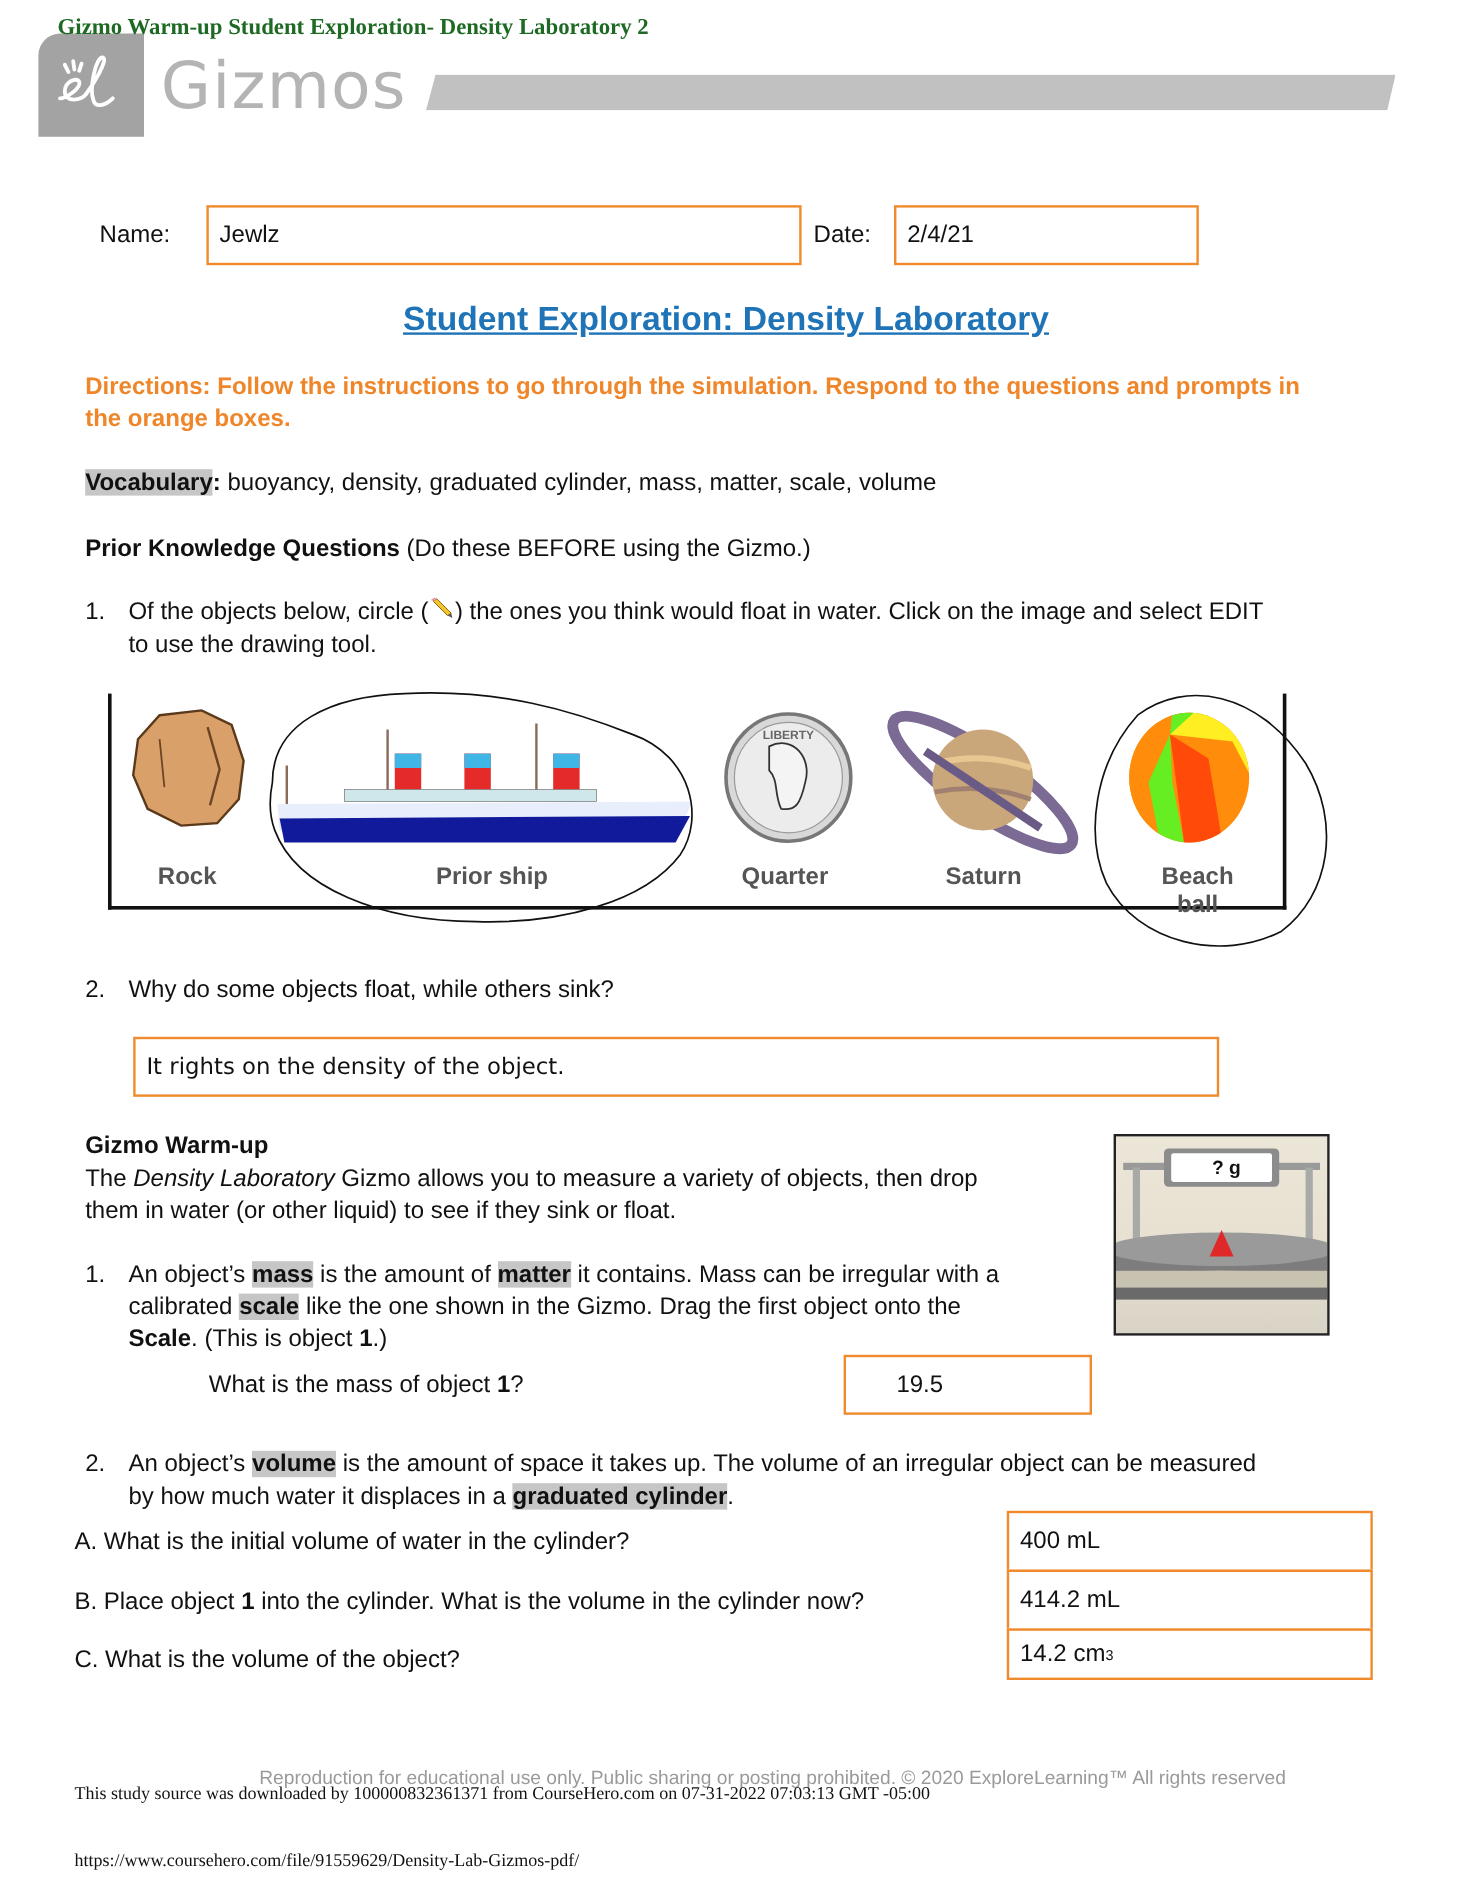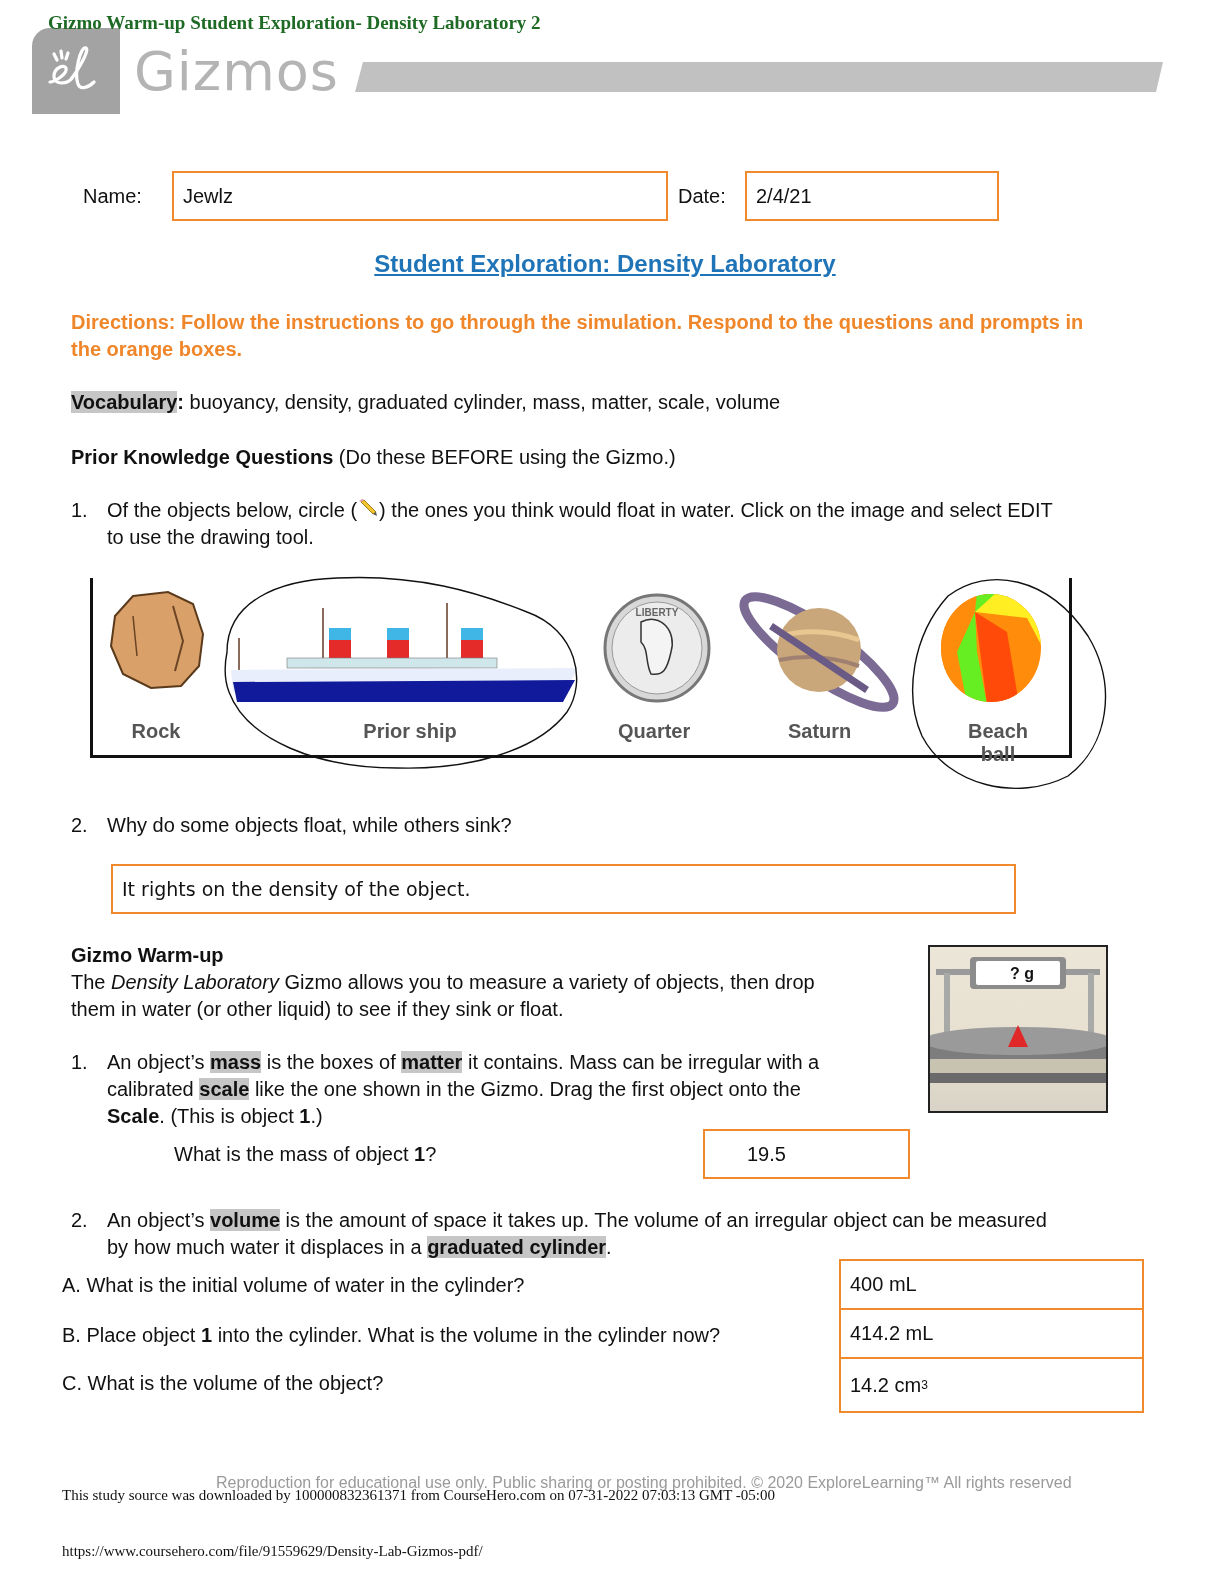--- a/index.html
+++ b/index.html
@@ -26,21 +26,21 @@
       clip-path: polygon(8px 0, 100% 0, calc(100% - 7px) 100%, 0 100%);
     }
 
     .label { font-size: 20px; color: #111; }
     .orange-box {
       border: 2px solid #f08a2c; background: #fff; font-size: 20px; color: #111;
       padding-left: 9px; display: flex; align-items: center;
     }
 
     .title {
-      left: 0; width: 1210px; top: 250px; text-align: center; font-size: 24px;
+      left: 0; width: 1210px; top: 250px; text-align: center; font-size: 28px;
       font-weight: bold; color: #1f74b8; text-decoration: underline;
     }
     .directions {
       left: 71px; top: 309px; width: 1020px; font-size: 20px; font-weight: bold;
       color: #f0862a; line-height: 27px;
     }
     .text-line { font-size: 20px; line-height: 27px; white-space: nowrap; }
     .hl { background: #c6c6c6; font-weight: bold; }
     .b { font-weight: bold; }
     .i { font-style: italic; }
@@ -206,21 +206,21 @@
     <ellipse cx="88" cy="94" rx="96" ry="14" fill="#9a9a9a"></ellipse>
     <rect x="0" y="112" width="176" height="16" fill="#c8c2b0"></rect>
     <rect x="0" y="126" width="176" height="10" fill="#6a6a6a"></rect>
     <path d="M88 78 L78 100 L98 100 Z" fill="#e02828"></path>
   </svg>
   <div class="abs" style="left:54px; top:18px; width:76px; text-align:center; font-size:16px; font-weight:bold;">?  g</div>
 </div>
 
 <div class="abs text-line" style="left:71px; top:1049px;">1.</div>
 <div class="abs text-line" style="left:107px; top:1049px;">
-  <span>An object’s </span><span class="hl">mass</span><span> is the boxes of </span><span class="hl">matter</span><span> it contains. Mass can be irregular with a</span>
+  <span>An object’s </span><span class="hl">mass</span><span> is the amount of </span><span class="hl">matter</span><span> it contains. Mass can be irregular with a</span>
 </div>
 <div class="abs text-line" style="left:107px; top:1076px;">
   <span>calibrated </span><span class="hl">scale</span><span> like the one shown in the Gizmo. Drag the first object onto the</span>
 </div>
 <div class="abs text-line" style="left:107px; top:1103px;">
   <span class="b">Scale</span><span>. (This is object </span><span class="b">1</span><span>.)</span>
 </div>
 <div class="abs text-line" style="left:174px; top:1141px;">
   <span>What is the mass of object </span><span class="b">1</span><span>?</span>
 </div>
@@ -235,20 +235,20 @@
 </div>
 
 <div class="abs text-line" style="left:62px; top:1272px;">A. What is the initial volume of water in the cylinder?</div>
 <div class="abs text-line" style="left:62px; top:1322px;">
   <span>B. Place object </span><span class="b">1</span><span> into the cylinder. What is the volume in the cylinder now?</span>
 </div>
 <div class="abs text-line" style="left:62px; top:1370px;">C. What is the volume of the object?</div>
 
 <div class="abs orange-box" style="left:839px; top:1259px; width:305px; height:51px;">400 mL</div>
 <div class="abs orange-box" style="left:839px; top:1308px; width:305px; height:51px;">414.2 mL</div>
-<div class="abs orange-box" style="left:839px; top:1357px; width:305px; height:56px;">
+<div class="abs orange-box" style="left:839px; top:1357px; width:305px; height:43px;">
   <span>14.2 cm</span>
     <sup>3</sup>
 </div>
 
 <div class="abs footer-repro">Reproduction for educational use only. Public sharing or posting prohibited. © 2020 ExploreLearning™ All rights reserved</div>
 <div class="abs footer-study">This study source was downloaded by 100000832361371 from CourseHero.com on 07-31-2022 07:03:13 GMT -05:00</div>
 <div class="abs footer-url">https://www.coursehero.com/file/91559629/Density-Lab-Gizmos-pdf/</div>
 
 </body></html>

